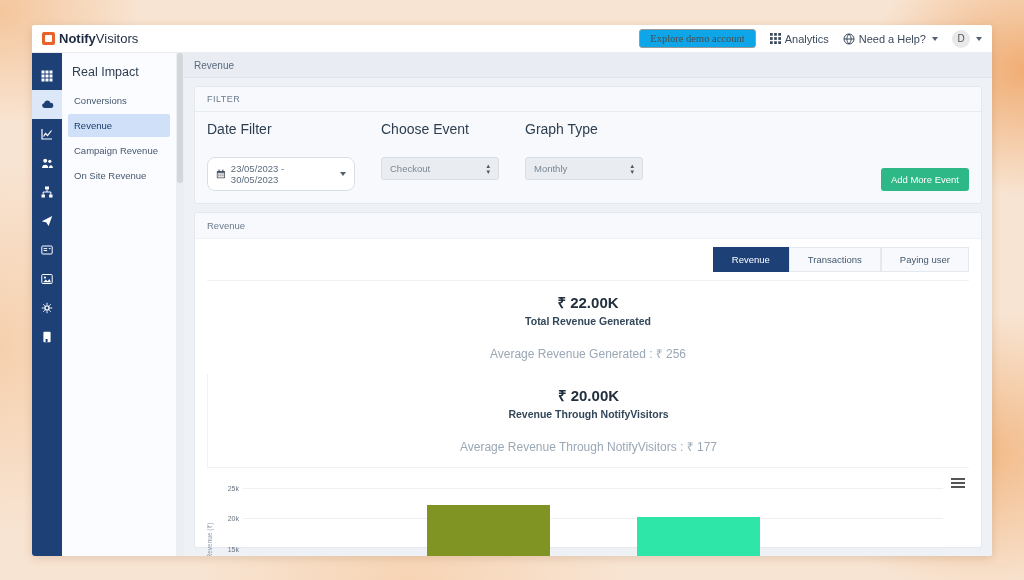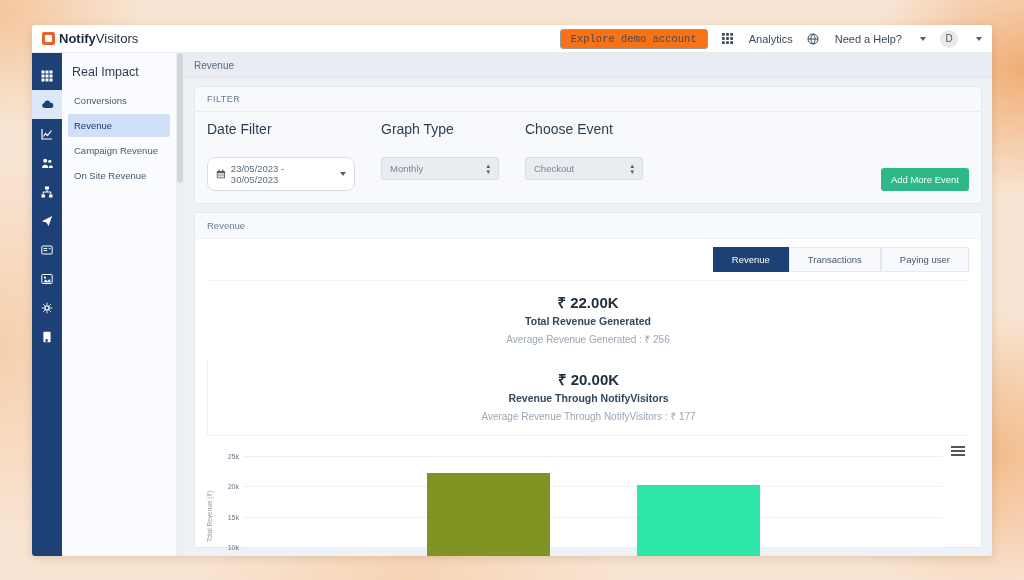--- a/index.html
+++ b/index.html
@@ -20,22 +20,22 @@
     display:flex; flex-direction:column; overflow:hidden;
   }
   
   .topbar { height:28px; flex:0 0 28px; display:flex; align-items:center; padding:0 10px; background:#fff; border-bottom:1px solid #ececec; }
   .logo { display:flex; align-items:center; gap:4px; cursor:pointer; }
   .logo-ic { width:13px; height:13px; background:#e8632c; border-radius:2px; display:flex; align-items:center; justify-content:center; }
   .logo-ic span { display:block; width:7px; height:7px; background:#fff; border-radius:1px; }
   .logo-text { font-size:13px; color:#1d2b42; }
   .logo-text b { font-weight:bold; }
   .top-right { margin-left:auto; display:flex; align-items:center; gap:14px; }
-  .explore-btn { font-size:10.5px; color:#4a4a4a; background:#f97316; border:1px solid #9a9a9a; border-radius:3px; padding:3px 10px; cursor:pointer; font-family:Liberation Mono, monospace; }
-  .top-item { display:flex; align-items:center; gap:16px; font-size:11px; color:#3a4a5c; cursor:pointer; }
+  .explore-btn { font-size:10.5px; color:#4a4a4a; background:#0ea5e9; border:1px solid #9a9a9a; border-radius:3px; padding:3px 10px; cursor:pointer; font-family:Liberation Serif, serif; }
+  .top-item { display:flex; align-items:center; gap:4px; font-size:11px; color:#3a4a5c; cursor:pointer; }
   .chev { width:0; height:0; border-left:3.5px solid transparent; border-right:3.5px solid transparent; border-top:4px solid #55606c; display:inline-block; margin-left:2px; }
   .avatar { width:18px; height:18px; border-radius:50%; background:#e9e9ec; color:#555; font-size:10px; display:flex; align-items:center; justify-content:center; }
   
   .body-row { flex:1; display:flex; min-height:0; }
   .rail { flex:0 0 30px; background:#1d4177; display:flex; flex-direction:column; align-items:stretch; padding-top:8px; }
   .rail-item { height:29px; display:flex; align-items:center; justify-content:center; cursor:pointer; }
   .rail-item.active { background:#dce8f8; }
   .submenu { flex:0 0 114px; background:#fbfcff; padding:8px 6px; }
   .submenu-title { font-size:12.5px; color:#2d3e50; padding:4px 4px 10px; }
   .submenu-item { font-size:9.5px; color:#44586e; padding:6px 6px; margin-bottom:2px; border-radius:2px; cursor:pointer; }
@@ -59,21 +59,21 @@
   .card-head { font-size:9.5px; color:#6b7b8d; background:#f7f9fc; padding:7px 12px; border-bottom:1px solid #eef1f5; }
   .card-body { padding:8px 12px 6px; flex:1; display:flex; flex-direction:column; min-height:0; }
   .tabs { display:flex; justify-content:flex-end; margin-bottom:8px; }
   .tab { font-size:9.5px; padding:6px 18px; border:1px solid #e4e9ef; background:#f7f9fc; color:#44586e; cursor:pointer; font-family:inherit; }
   .tab.active { background:#1d4077; border-color:#1d4077; color:#fff; }
   .stats { display:flex; border-top:1px solid #f0f2f6; border-bottom:1px solid #f0f2f6;flex-direction:column; }
   .stat { flex:1; text-align:center; padding:11px 0 12px; }
   .stat + .stat { border-left:1px solid #f0f2f6; }
   .stat-value { font-size:15px; font-weight:bold; color:#222f3e; }
   .stat-label { font-size:10.5px; font-weight:bold; color:#33475b; margin-top:3px; }
-  .stat-sub { font-size:10px; color:#9aa7b5; margin-top:5px; }
+  .stat-sub { font-size:12px; color:#9aa7b5; margin-top:18px; }
   
   .chart { padding-top:10px; position:relative; }
   .chart-title { text-align:center; font-size:9.5px; font-weight:bold; color:#4a4a4a; }
   .chart-menu { position:absolute; right:4px; top:8px; width:14px; cursor:pointer; }
   .chart-menu i { display:block; height:2px; background:#555; margin:2px 0; }
   .chart-grid-row { display:flex; margin-top:10px; }
   .ylab { width:12px; position:relative; }
   .ylab span { position:absolute; left:-2px; top:86px; transform:rotate(-90deg); transform-origin:left top; font-size:6.5px; color:#8a97a5; white-space:nowrap; }
   .yticks { width:24px; position:relative; height:152px; }
   .yticks span { position:absolute; right:4px; font-size:7px; color:#6a7683; transform:translateY(-50%); }
@@ -252,30 +252,30 @@
                     <rect x="2.8" y="7.6" width="1.4" height="1.2"></rect>
                     <rect x="5.3" y="7.6" width="1.4" height="1.2"></rect>
                     <rect x="7.8" y="7.6" width="1.4" height="1.2"></rect>
                   </g>
                 </svg>
               <span>23/05/2023 - 30/05/2023</span>
               <span class="chev"></span>
             </div>
           </div>
           <div class="field">
+            <label>Choose Event</label>
+            <div class="sel-ctl">
+              <span>Checkout</span>
+              <span class="updown">▴<br>▾</span>
+            </div>
+          </div>
+          <div class="field">
             <label>Graph Type</label>
             <div class="sel-ctl">
               <span>Monthly</span>
-              <span class="updown">▴<br>▾</span>
-            </div>
-          </div>
-          <div class="field">
-            <label>Choose Event</label>
-            <div class="sel-ctl">
-              <span>Checkout</span>
               <span class="updown">▴<br>▾</span>
             </div>
           </div>
           <div class="filter-spacer"></div>
           <button class="add-event-btn">Add More Event</button>
         </div>
       </div>
 
       <div class="rev-card">
         <div class="card-head">Revenue</div>

